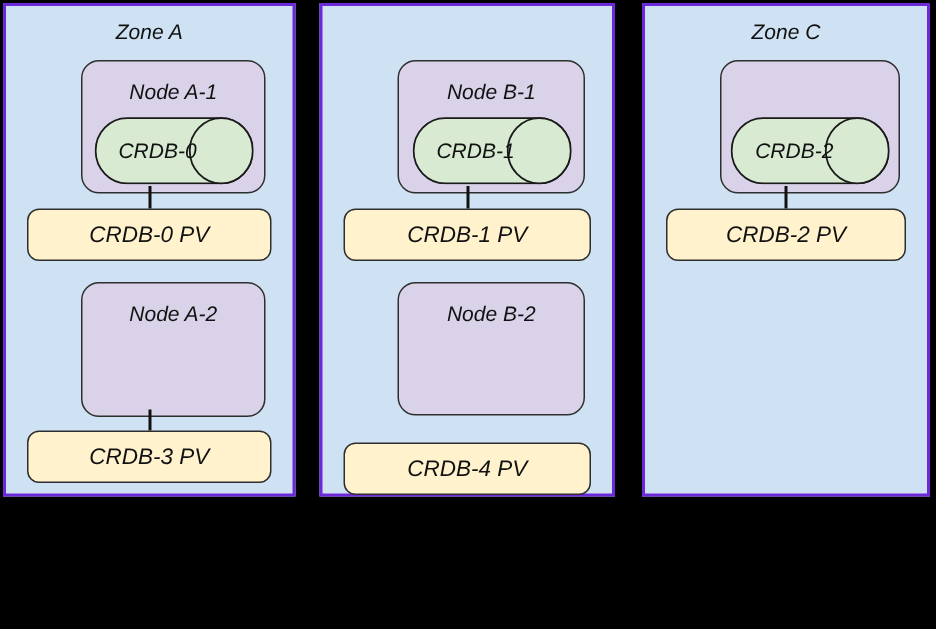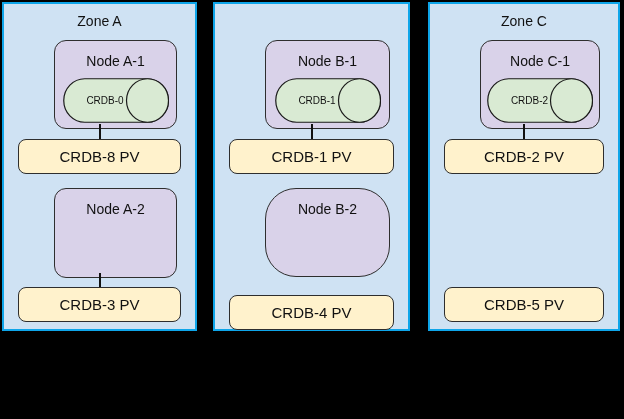--- a/index.html
+++ b/index.html
@@ -2,41 +2,41 @@
 <html><head>
 <meta charset="utf-8">
 <style>
   html,body{margin:0;padding:0;background:#000;}
   .canvas{
     position:relative;width:624px;height:419px;background:#000;overflow:hidden;
     font-family:"Liberation Sans", sans-serif;color:#111;
   }
   .zone{
     position:absolute;top:2px;height:329px;background:#cfe2f3;
-    border:2px solid #0ea5e9;box-sizing:border-box;
+    border:2px solid #6d28d9;box-sizing:border-box;font-style:italic;
   }
   .zone-label{
     position:absolute;top:9px;left:0;right:0;text-align:center;
     font-size:14px;color:#111;
   }
   .node{
     position:absolute;left:18px;right:18px;background:#d9d2e9;
     border:1px solid #2e2e2e;border-radius:12px;box-sizing:border-box;margin-left:32px;
   }
   .node-label{
     position:absolute;top:12px;left:0;right:0;text-align:center;font-size:14px;
   }
   .pod{
     position:absolute;bottom:5px;left:50%;transform:translateX(-50%);
     width:106px;height:45px;
   }
   .pod svg{position:absolute;top:0;left:0;}
   .pod-label{
     position:absolute;top:0;left:0;width:85px;height:45px;line-height:45px;
-    text-align:center;font-size:10px;
+    text-align:center;font-size:14px;
   }
   .connector{
     position:absolute;left:50%;width:2px;margin-left:-1px;background:#111;
   }
   .pv{
     position:absolute;left:14px;right:14px;height:35px;background:#fff2cc;
     border:1px solid #2e2e2e;border-radius:8px;box-sizing:border-box;
     display:flex;align-items:center;justify-content:center;font-size:15px;
   }
 </style>
@@ -53,21 +53,21 @@
       <div class="pod">
         <svg width="106" height="45" viewBox="0 0 106 45">
           <path d="M 84.5 0.75 L 21.75 0.75 A 21 21.75 0 0 0 21.75 44.25 L 84.5 44.25 A 21 21.75 0 0 0 84.5 0.75 Z" fill="#d9ead3" stroke="#1a1a1a" stroke-width="1.2"></path>
           <ellipse cx="84.5" cy="22.5" rx="21" ry="21.75" fill="#d9ead3" stroke="#1a1a1a" stroke-width="1.2"></ellipse>
         </svg>
         <div class="pod-label">CRDB-0</div>
       </div>
     </div>
     <div class="connector" style="top:120px;height:15px;"></div>
     <div class="pv" style="top:135px;">
-      <span>CRDB-8 PV</span>
+      <span>CRDB-0 PV</span>
     </div>
 
     <div class="node" style="top:184px;height:90px;">
       <div class="node-label">Node A-2</div>
     </div>
     <div class="connector" style="top:269px;height:14px;"></div>
     <div class="pv" style="top:283px;">
       <span>CRDB-3 PV</span>
     </div>
   </div>
@@ -82,44 +82,40 @@
           <ellipse cx="84.5" cy="22.5" rx="21" ry="21.75" fill="#d9ead3" stroke="#1a1a1a" stroke-width="1.2"></ellipse>
         </svg>
         <div class="pod-label">CRDB-1</div>
       </div>
     </div>
     <div class="connector" style="top:120px;height:15px;"></div>
     <div class="pv" style="top:135px;text-align:right;">
       <span>CRDB-1 PV</span>
     </div>
 
-    <div class="node" style="top:184px;height:89px;border-radius:31px;">
+    <div class="node" style="top:184px;height:89px;">
       <div class="node-label">Node B-2</div>
     </div>
     <div class="pv" style="top:291px;">
       <span>CRDB-4 PV</span>
     </div>
   </div>
 
   <div class="zone" style="left:428px;width:192px;">
     <div class="zone-label">Zone C</div>
 
     <div class="node" style="top:36px;height:89px;">
-      <div class="node-label">Node C-1</div>
       <div class="pod">
         <svg width="106" height="45" viewBox="0 0 106 45">
           <path d="M 84.5 0.75 L 21.75 0.75 A 21 21.75 0 0 0 21.75 44.25 L 84.5 44.25 A 21 21.75 0 0 0 84.5 0.75 Z" fill="#d9ead3" stroke="#1a1a1a" stroke-width="1.2"></path>
           <ellipse cx="84.5" cy="22.5" rx="21" ry="21.75" fill="#d9ead3" stroke="#1a1a1a" stroke-width="1.2"></ellipse>
         </svg>
         <div class="pod-label">CRDB-2</div>
       </div>
     </div>
     <div class="connector" style="top:120px;height:15px;"></div>
     <div class="pv" style="top:135px;">
       <span>CRDB-2 PV</span>
     </div>
 
-    <div class="pv" style="top:283px;">
-      <span>CRDB-5 PV</span>
-    </div>
   </div>
 
 </div>
 
 </body></html>

